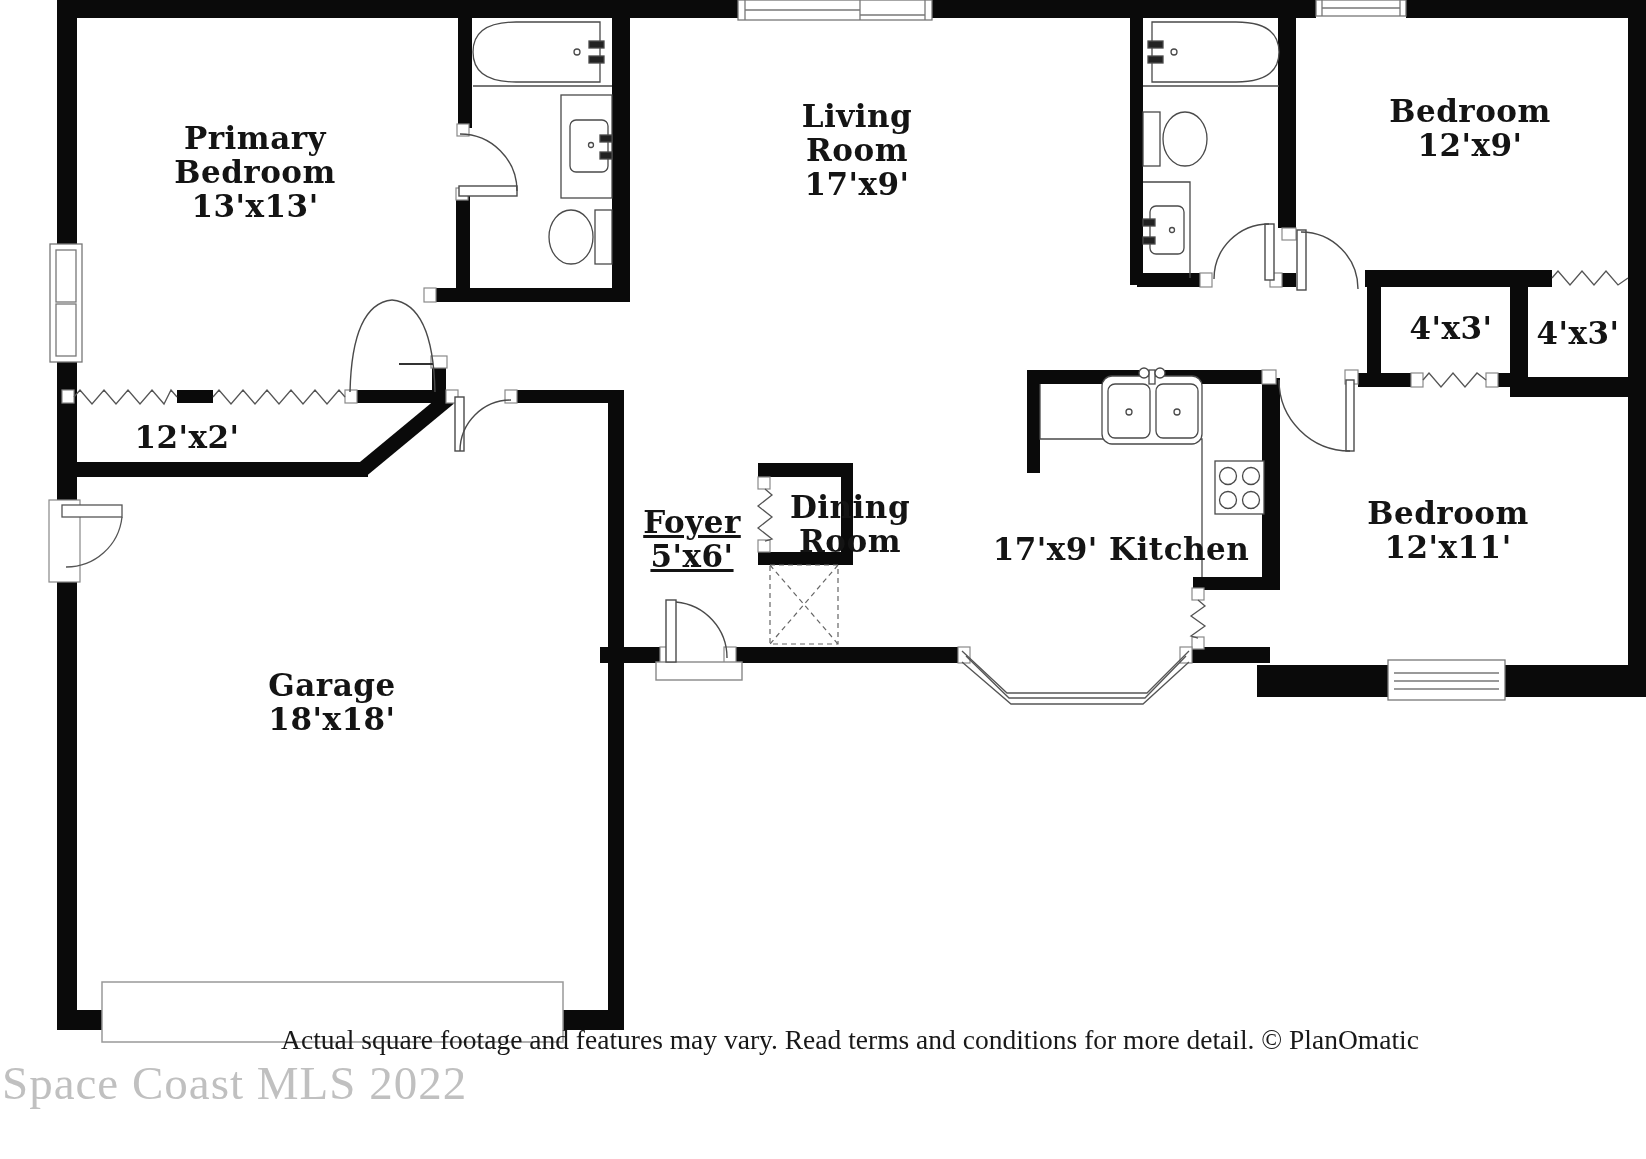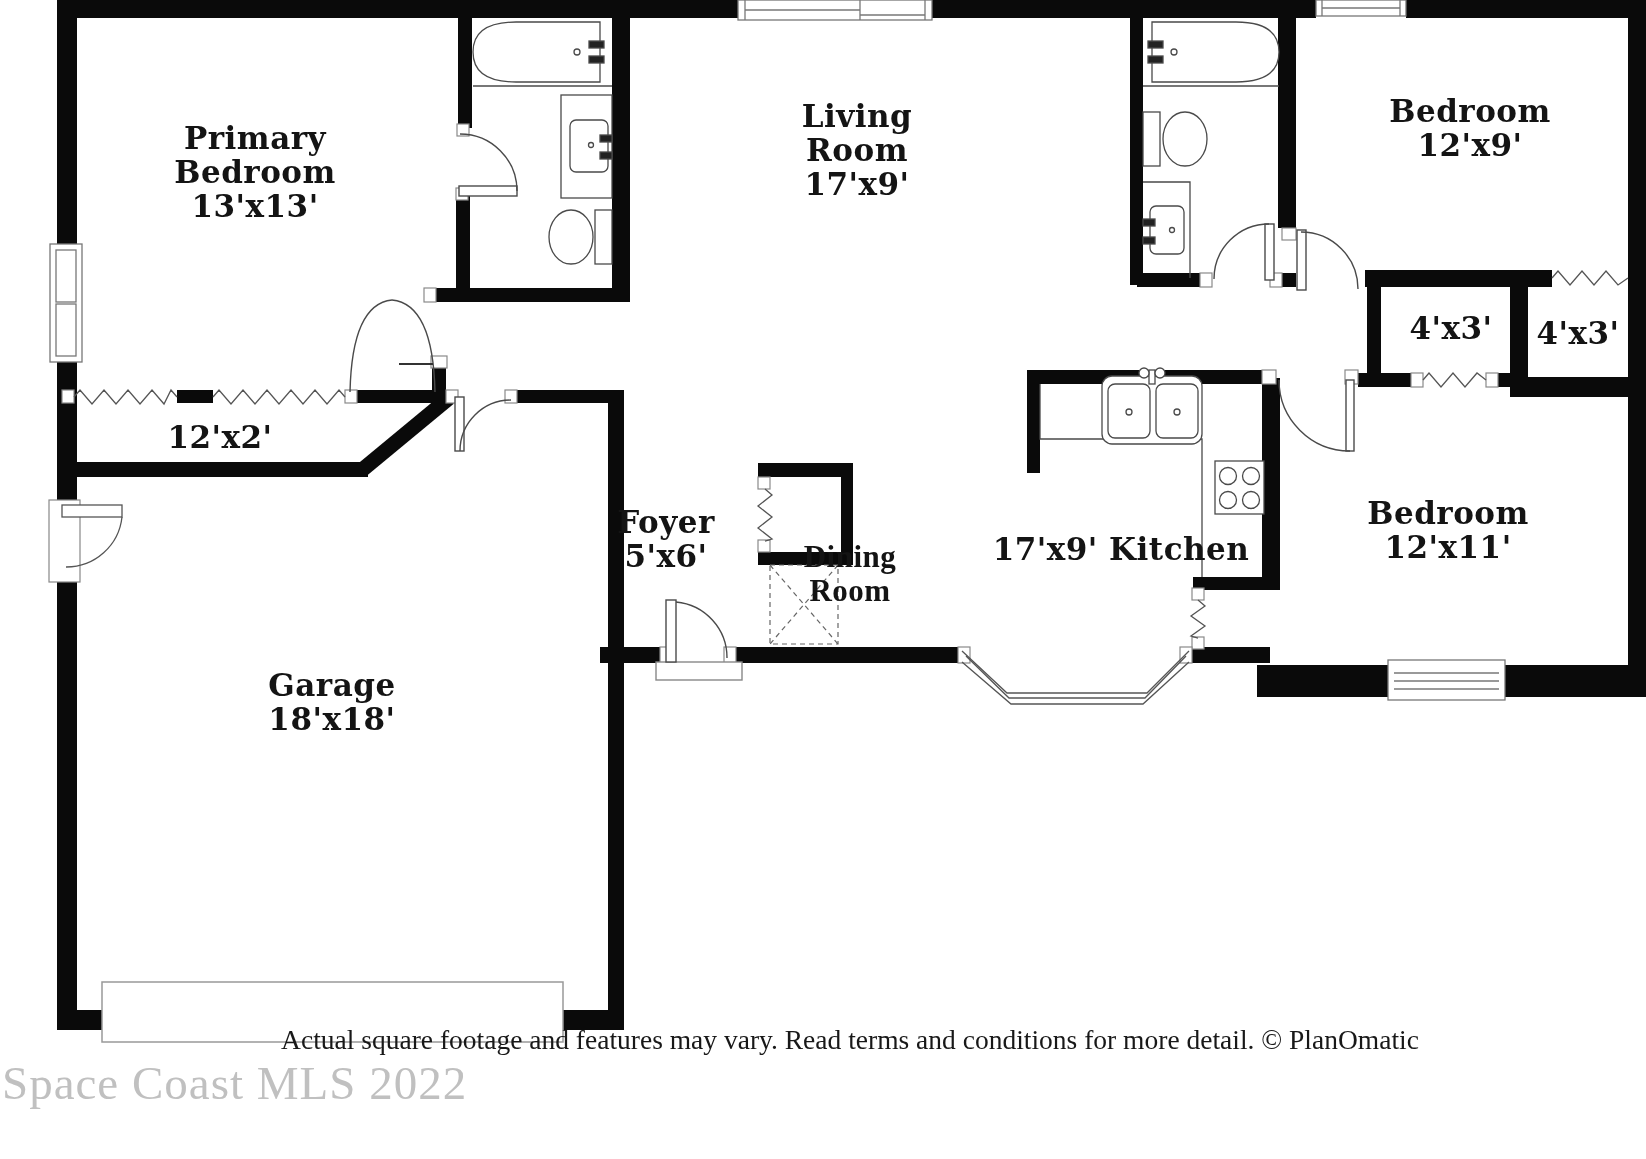--- a/index.html
+++ b/index.html
@@ -273,33 +273,33 @@
     <div class="room-label" style="left:1578px;top:333px;">
       <span>4'x3'</span>
     </div>
     <div class="room-label" style="left:1448px;top:530px;">
       <span>Bedroom</span>
       <span>12'x11'</span>
     </div>
     <div class="room-label" style="left:1121px;top:549px;">
       <span>17'x9' Kitchen</span>
     </div>
-    <div class="room-label" style="left:850px;top:574px;font-family:Liberation Serif, serif;">
+    <div class="room-label" style="left:850px;top:524px;">
       <span>Dining</span>
       <span>Room</span>
     </div>
-    <div class="room-label" style="left:666px;top:539px;">
+    <div class="room-label" style="left:692px;top:539px;text-decoration:underline;">
       <span>Foyer</span>
       <span>5'x6'</span>
     </div>
     <div class="room-label" style="left:293px;top:702px;margin-left:39px;">
       <span>Garage</span>
       <span>18'x18'</span>
     </div>
-    <div class="room-label" style="left:187px;top:437px;margin-left:33px;">
+    <div class="room-label" style="left:187px;top:437px;">
       <span>12'x2'</span>
     </div>
   </div>
 
   <div id="disclaimer">
     <div>Actual square footage and features may vary. Read terms and conditions for more detail. © PlanOmatic</div>
   </div>
   <div id="watermark">Space Coast MLS 2022</div>
 
 </div>

